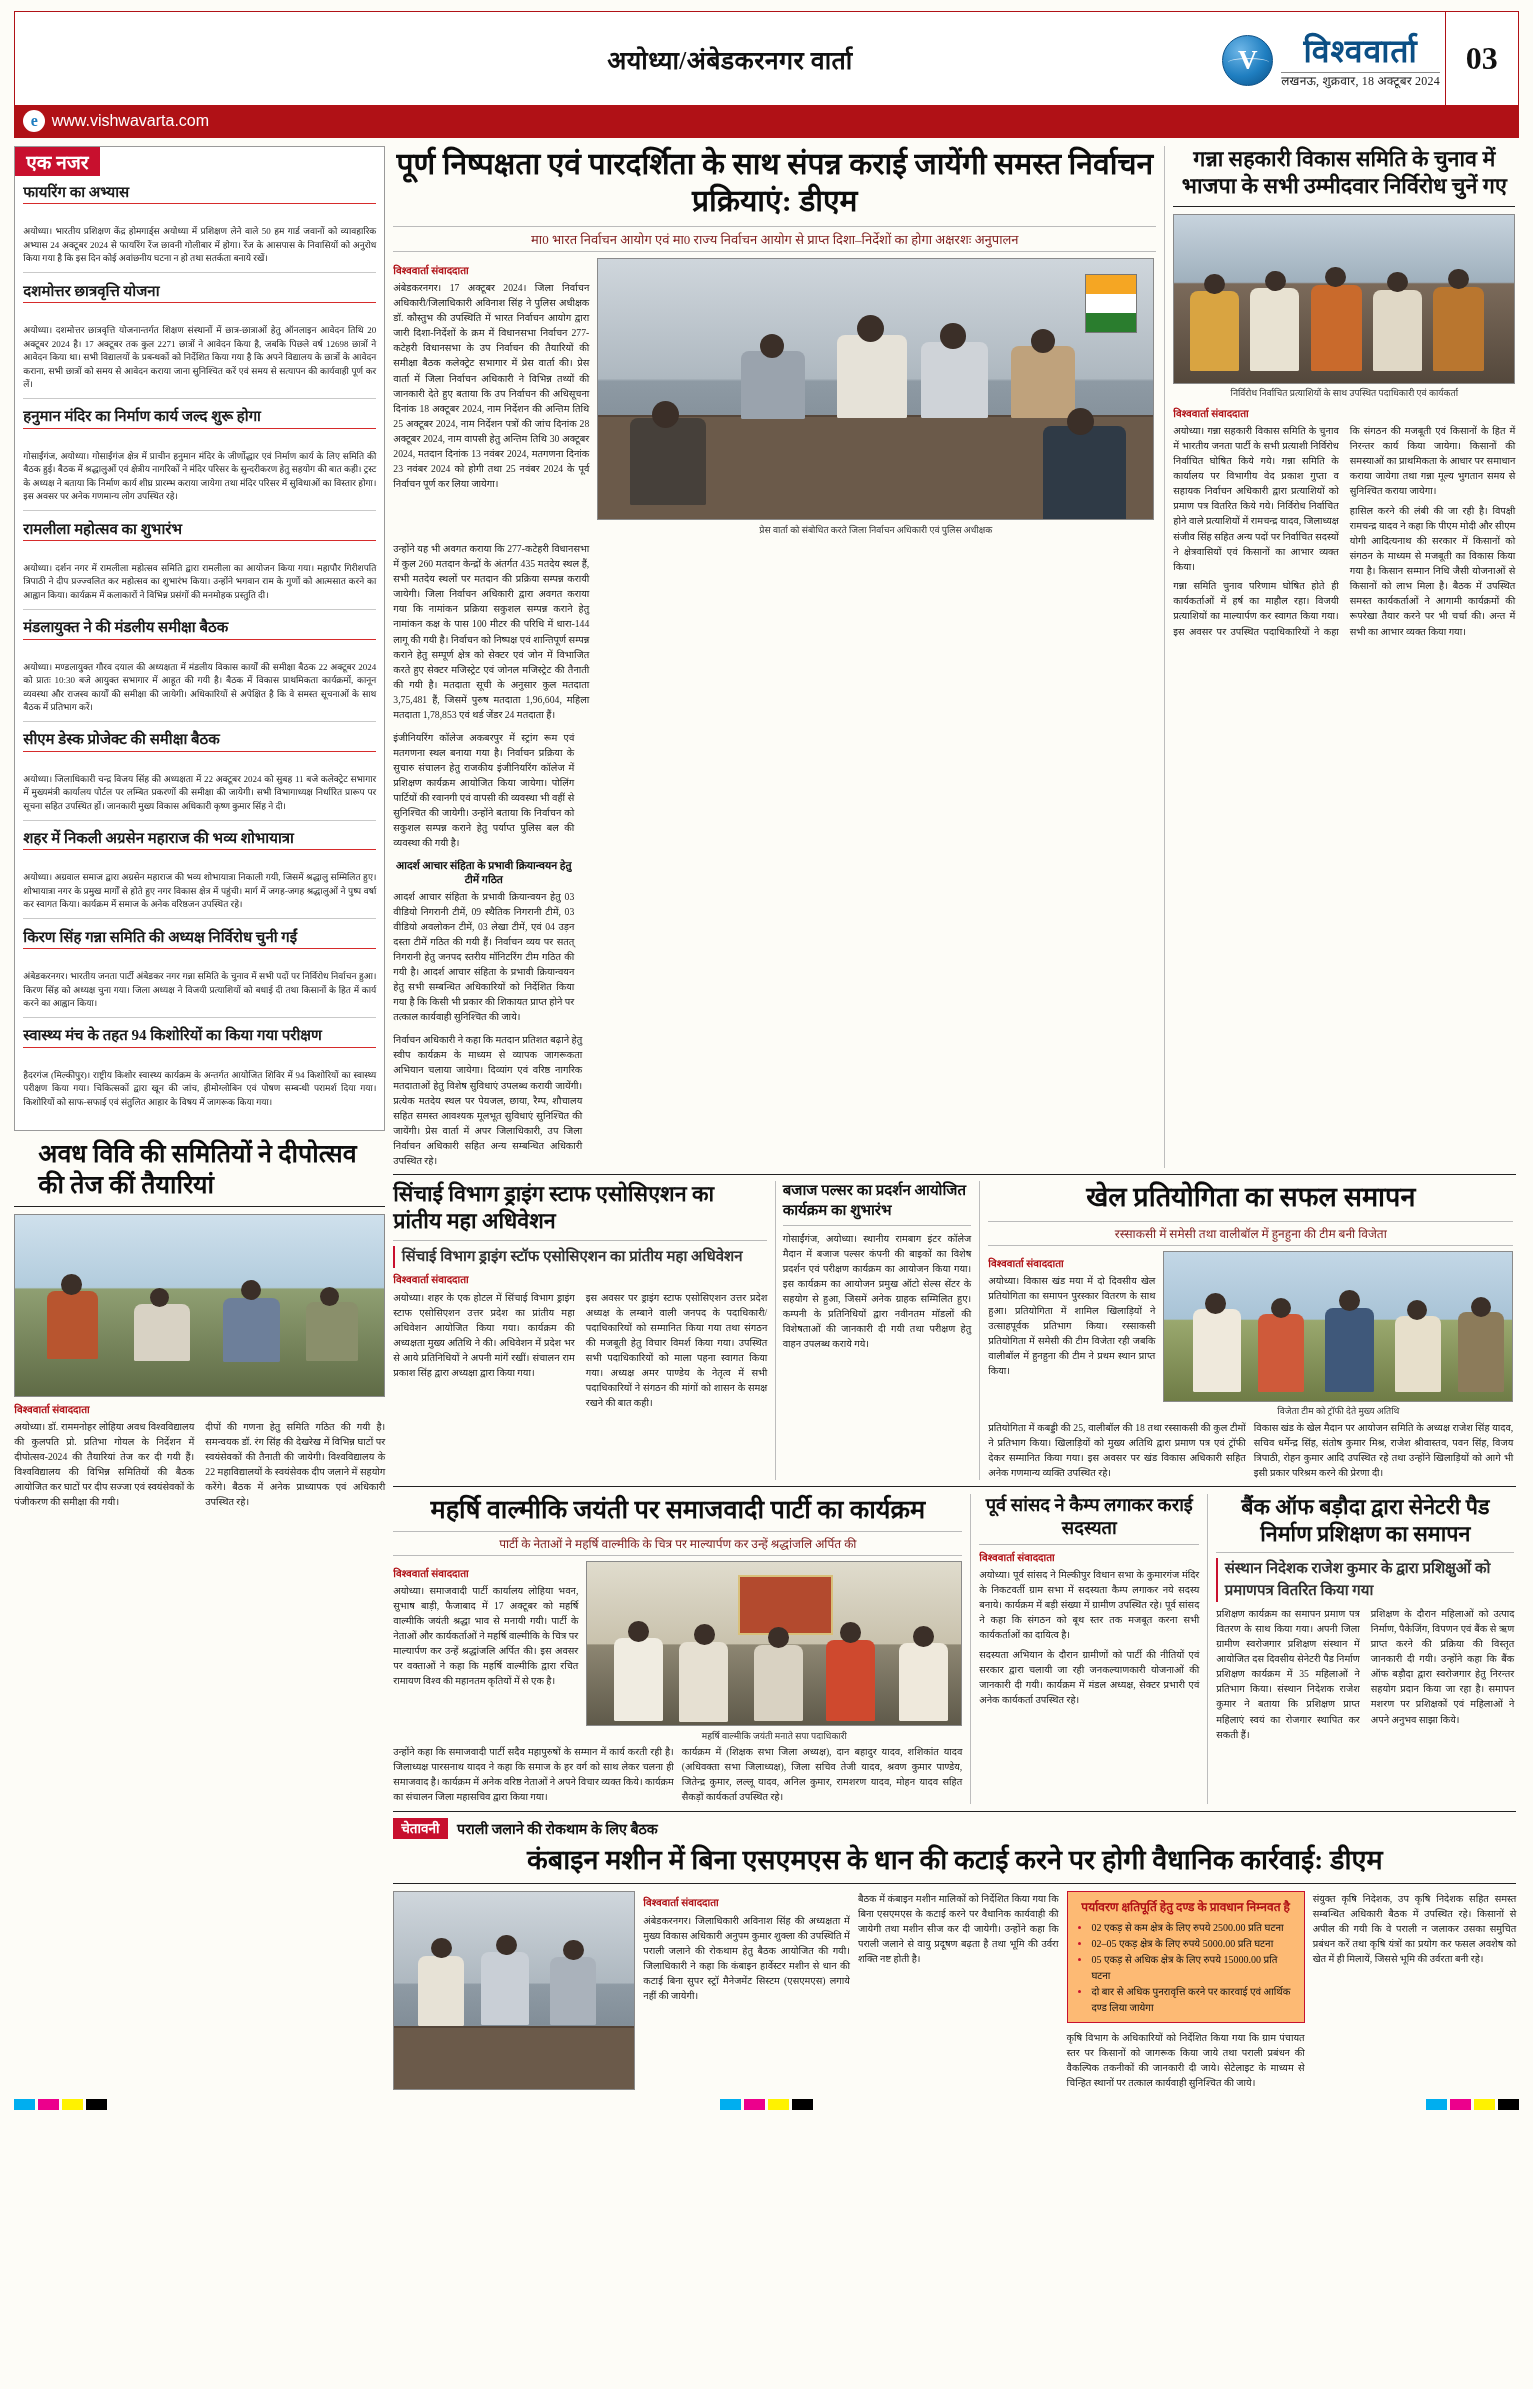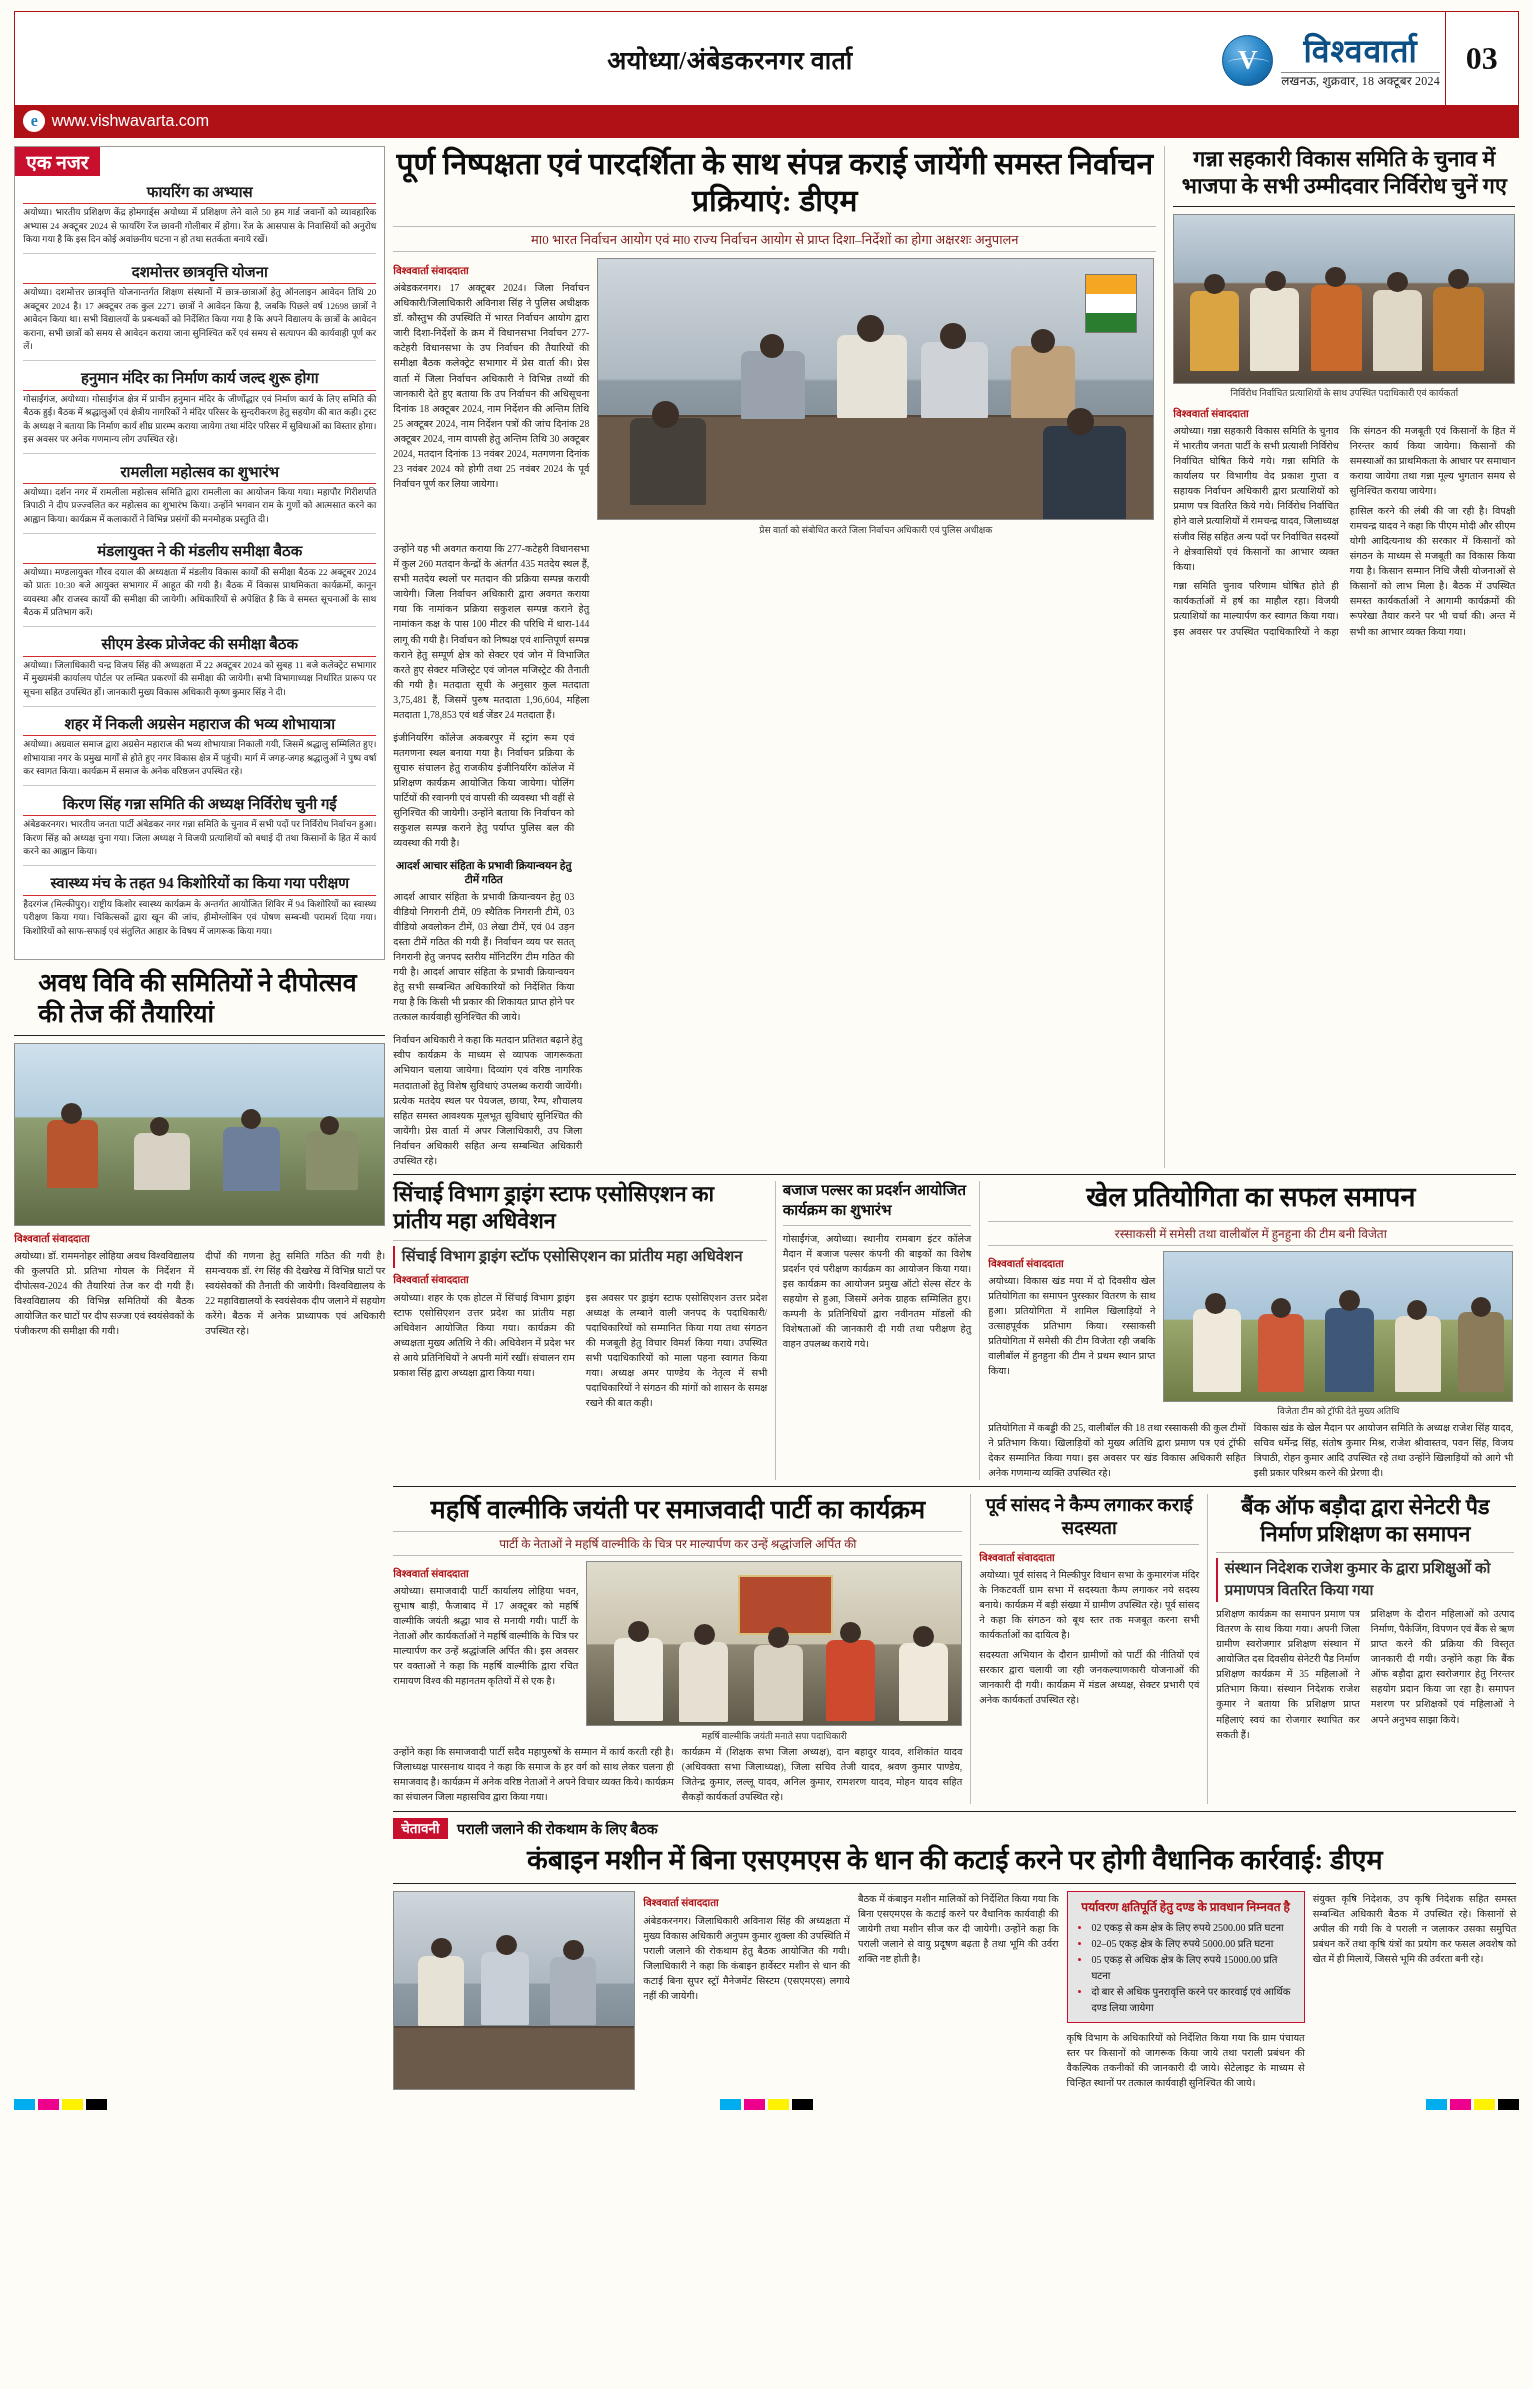--- a/index.html
+++ b/index.html
@@ -101,22 +101,22 @@
     padding: 6.4px 8px 8px 8px;
     margin-bottom: 8px;
   }
   .ek-nazar-head {
     background:#c8102e; color:#fff; font-size:19px; font-weight:bold;
     display:inline-block; padding:1.6px 11px; margin:-6.4px -8px 4.8px -8px;
   }
   .nz-item { border-bottom:0.8px solid #c9c9c9; padding-bottom:6.4px; margin-bottom:6.4px;}
   .nz-item:last-child{border-bottom:none;}
   .nz-title {
-    font-size:15px; font-weight:bold; color:#1b1b1b; margin-bottom:2px;
-    border-bottom:0.8px solid #d62b2b; padding-bottom:2.4px;text-align:center;
+    font-size:15px; font-weight:bold; color:#1b1b1b; margin-bottom:21px;
+    border-bottom:0.8px solid #d62b2b; padding-bottom:2.4px;
   }
   .body-text {
     font-size: 9.7px; line-height: 1.55; text-align: justify; color:#1a1a1a;
     font-family:"Liberation Serif", serif;
   }
   .tiny { font-size:9px; line-height:1.5;}
 
   
   .headline {
     font-size: 30px; font-weight: bold; line-height: 1.22; color:#0d0d0d;
@@ -142,21 +142,21 @@
 
   .quotebox{
     border-left:2.4px solid #c8102e; padding-left:6.4px; font-size:15px;
     color:#333; font-weight:bold; line-height:1.45;
   }
   .label-chip{
     display:inline-block;background:#c8102e;color:#fff;font-size:13.5px;font-weight:bold;
     padding:1.6px 8px;
   }
   .warnbox{
-    border:0.8px solid #c8102e; background:#e5e5e5; padding:6.4px 8px;
+    border:0.8px solid #c8102e; background:#fdba74; padding:6.4px 8px;
   }
   .warnbox .wt{ color:#b01116; font-weight:bold; font-size:12px; text-align:center; margin-bottom:4.8px;}
   .warnbox li{ font-size:10px; line-height:1.6; margin-left:4.8px;}
   .warnbox ul{ margin:0; padding-left:11px; }
   .warnbox ul li::marker{ color:#c8102e; }
   .bottombar{
     display:flex; gap:3.2px; margin:9.5px 0 6.4px 0; align-items:center; justify-content:flex-start;
   }
   .sw{width:20.7px;height:11px;}
   .flexrow{display:flex;gap:8px;}

